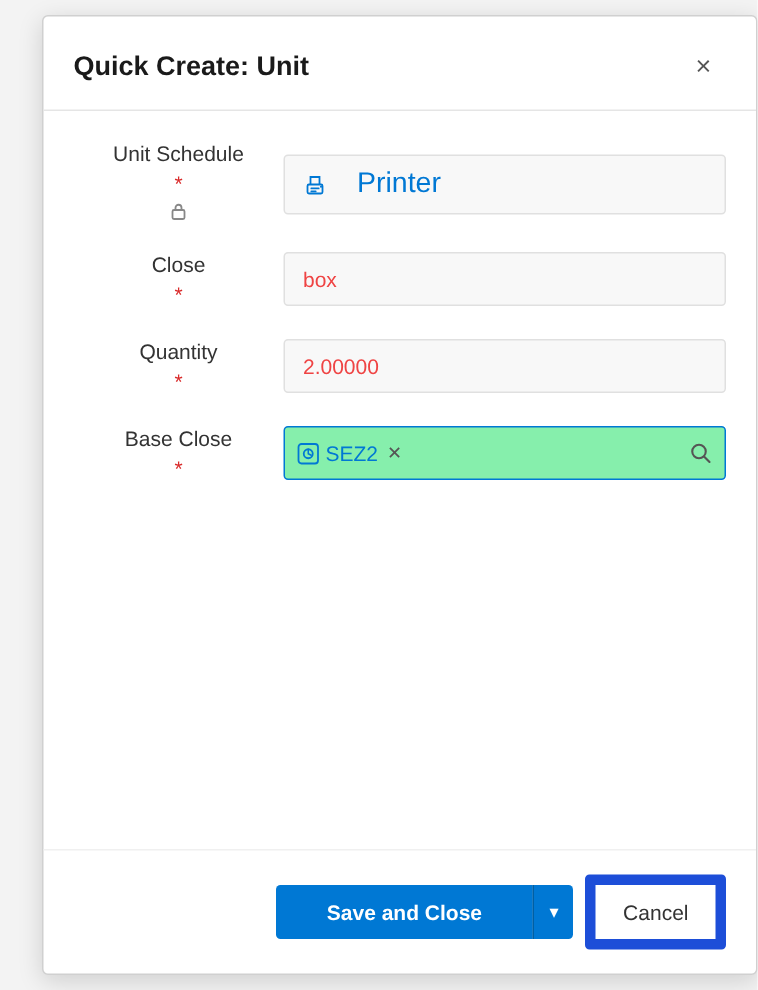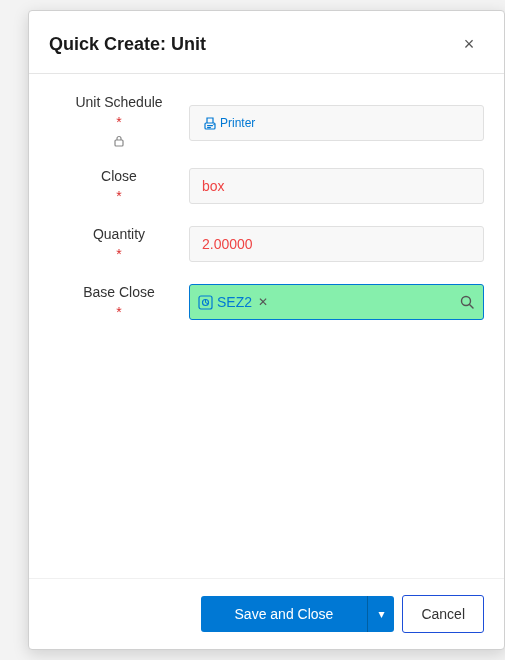--- a/index.html
+++ b/index.html
@@ -99,24 +99,24 @@
       padding: 8px 12px;
       font-size: 14px;
       color: #ef4444;
       min-height: 36px;
       width: 100%;
       outline: none;
     }
     .printer-link {
       color: #0078d4;
       text-decoration: none;
-      font-size: 12px;
-      display: flex;
-      align-items: center;
-      gap: 2px;
+      font-size: 19px;
+      display: flex;
+      align-items: center;
+      gap: 20px;
     }
     .printer-icon-svg {
       width: 16px;
       height: 16px;
       color: #0078d4;
     }
     
     .base-unit-field {
       flex: 1;
       display: flex;
@@ -169,39 +169,39 @@
       align-items: stretch;
       border-radius: 3px;
       overflow: hidden;
     }
     .btn-save {
       background: #0078d4;
       color: #fff;
       border: none;
       padding: 10px 34px;
       font-size: 14px;
-      font-weight: 400;
+      font-weight: 700;
       cursor: pointer;
       white-space: nowrap;
     }
     .btn-dropdown {
       background: #0078d4;
       color: #fff;
       border: none;
       border-left: 1px solid #005fa3;
       padding: 10px 10px;
       font-size: 12px;
       cursor: pointer;
       display: flex;
       align-items: center;
     }
     .btn-cancel {
       background: #fff;
       color: #333;
-      border: 1px solid #1d4ed8;
+      border: 7px solid #1d4ed8;
       border-radius: 3px;
       padding: 10px 18px;
       font-size: 14px;
       cursor: pointer;
     }
   </style>
 </head>
 <body>
 
 <div class="dialog">

